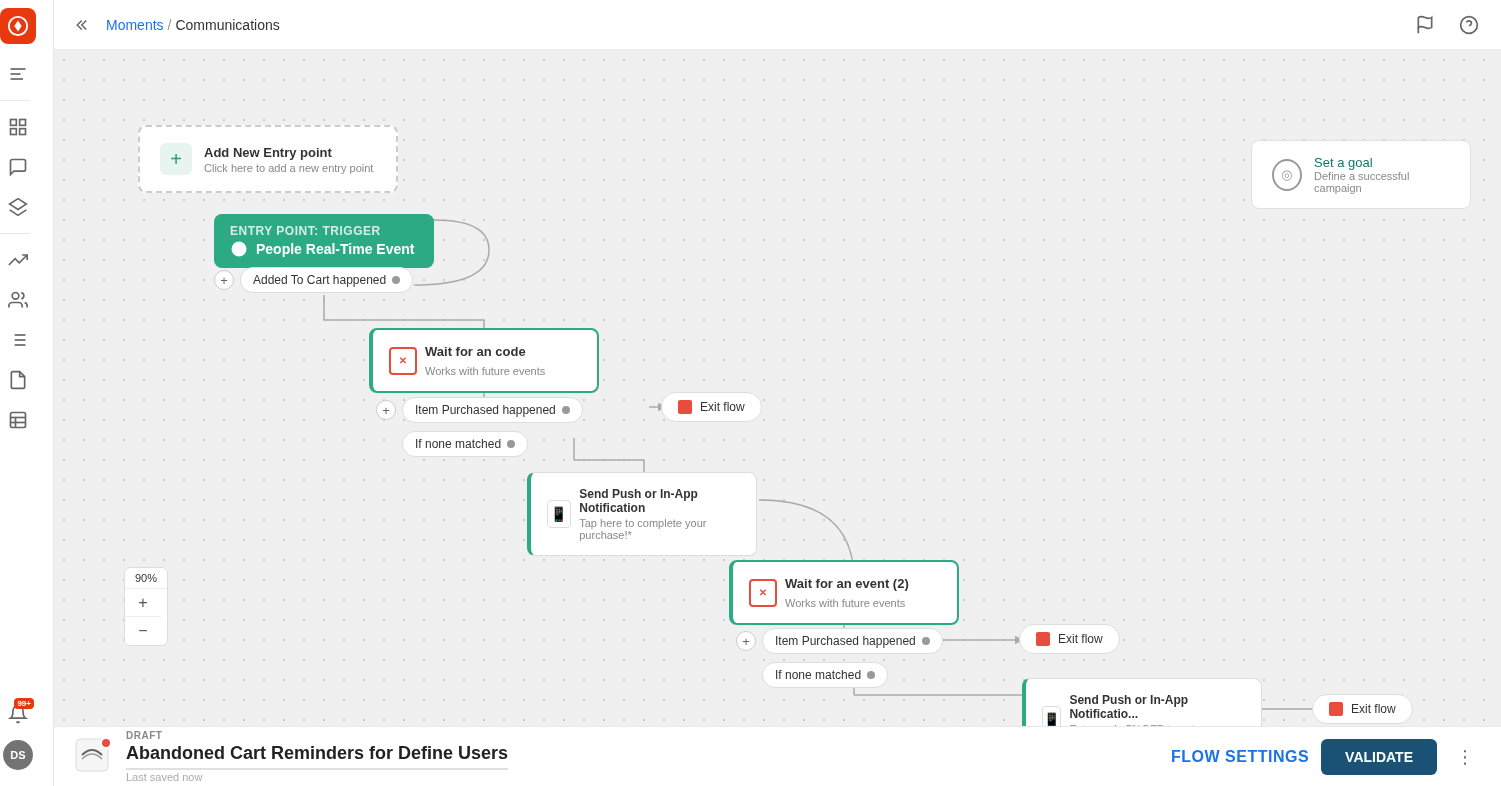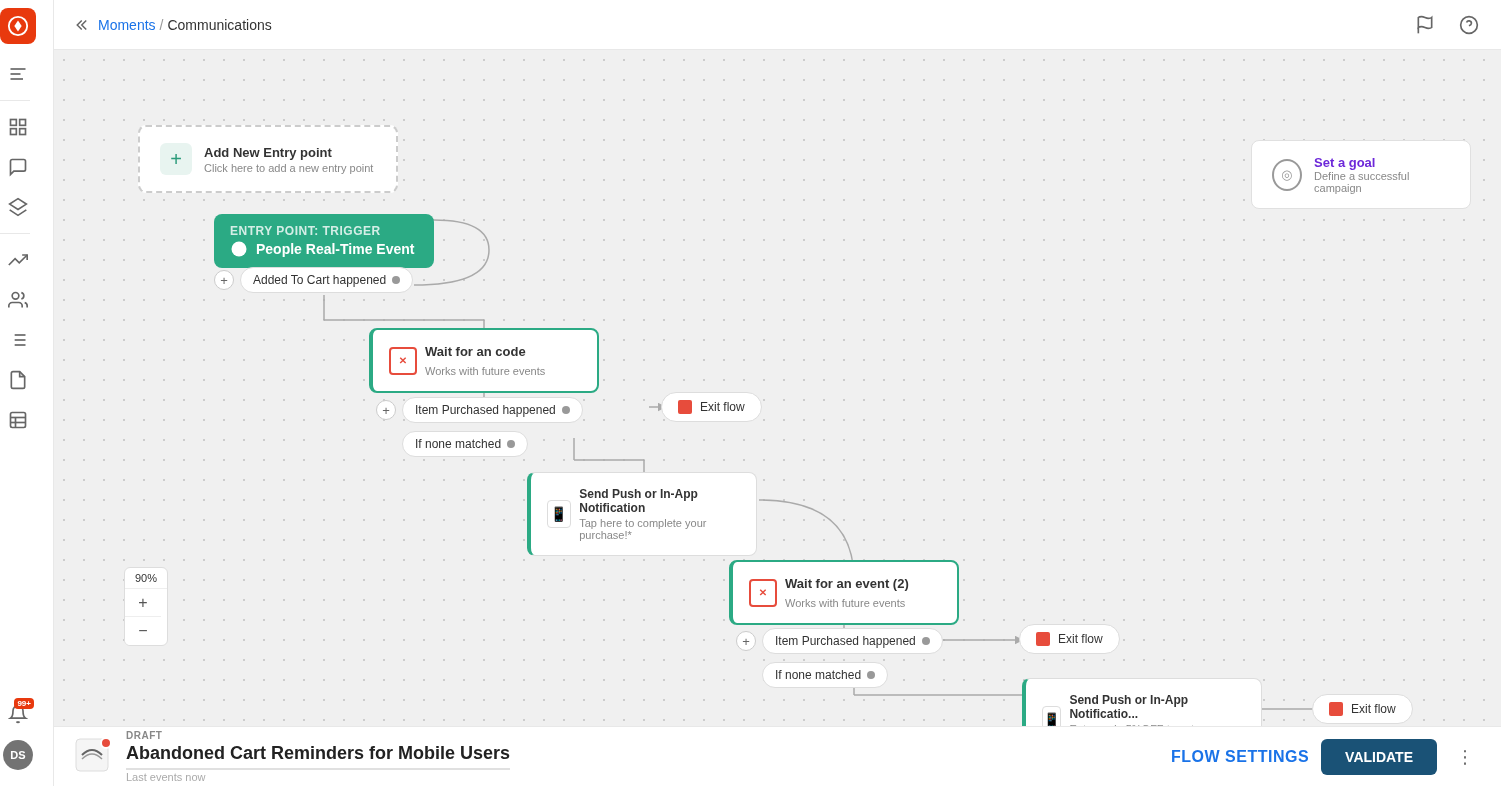--- a/index.html
+++ b/index.html
@@ -2,21 +2,21 @@
 <html><head>
   <meta charset="utf-8">
   <style>
     * { box-sizing: border-box; margin: 0; padding: 0; }
     body { font-family: -apple-system, BlinkMacSystemFont, 'Segoe UI', sans-serif; background: #f5f5f5; overflow: hidden; width: 1501px; height: 786px; }
 
     
     .app-shell { display: flex; width: 1501px; height: 786px; }
     .sidebar-narrow { width: 54px; background: #fff; border-right: 1px solid #e8e8e8; display: flex; flex-direction: column; align-items: flex-start; padding: 8px 0; gap: 4px; z-index: 10; }
     .main-area { flex: 1; display: flex; flex-direction: column; }
-    .topbar { height: 50px; background: #fff; border-bottom: 1px solid #e8e8e8; display: flex; align-items: center; padding: 0 16px; }
+    .topbar { height: 50px; background: #fff; border-bottom: 1px solid #e8e8e8; display: flex; align-items: center; padding: 0 16px; gap: 8px; }
     .canvas-area { flex: 1; background: #f0f0f0; position: relative; overflow: hidden; background-image: radial-gradient(circle, #ccc 1px, transparent 1px); background-size: 20px 20px; }
     .bottom-bar { height: 60px; background: #fff; border-top: 1px solid #e8e8e8; display: flex; align-items: center; padding: 0 20px; gap: 16px; }
 
     
     .logo { width: 36px; height: 36px; background: #e8390e; border-radius: 8px; display: flex; align-items: center; justify-content: center; margin-bottom: 8px; }
     .logo svg { width: 22px; height: 22px; }
     .nav-icon { width: 36px; height: 36px; display: flex; align-items: center; justify-content: center; border-radius: 6px; cursor: pointer; color: #666; }
     .nav-icon svg { width: 20px; height: 20px; }
     .nav-divider { width: 30px; height: 1px; background: #e8e8e8; margin: 4px 0; }
     .notification-badge { position: relative; }
@@ -37,21 +37,21 @@
     
     
     .add-entry-box { background: #fff; border: 2px dashed #ccc; border-radius: 8px; padding: 16px 20px; display: flex; align-items: center; gap: 12px; cursor: pointer; width: 260px; }
     .add-entry-icon { width: 32px; height: 32px; background: #e8f4f0; border-radius: 6px; display: flex; align-items: center; justify-content: center; color: #2b9b7a; font-size: 20px; }
     .add-entry-text h4 { font-size: 13px; font-weight: 600; color: #333; }
     .add-entry-text p { font-size: 11px; color: #888; margin-top: 2px; }
 
     
     .goal-box { background: #fff; border: 1px solid #e0e0e0; border-radius: 8px; padding: 14px 20px; display: flex; align-items: center; gap: 12px; cursor: pointer; width: 220px; }
     .goal-icon { width: 32px; height: 32px; border: 2px solid #999; border-radius: 50%; display: flex; align-items: center; justify-content: center; color: #999; font-size: 13px; }
-    .goal-text h4 { font-size: 13px; font-weight: 700; color: #6d28d9; }
+    .goal-text h4 { font-size: 13px; font-weight: 400; color: #0f766e; }
     .goal-text p { font-size: 11px; color: #888; }
 
     
     .trigger-node { background: #2baa84; border-radius: 8px; padding: 10px 16px; width: 220px; color: #fff; cursor: pointer; }
     .trigger-label { font-size: 12px; font-weight: 600; text-transform: uppercase; opacity: 0.8; letter-spacing: 0.5px; }
     .trigger-title { font-size: 14px; font-weight: 600; margin-top: 2px; display: flex; align-items: center; gap: 8px; }
 
     
     .condition-row { display: flex; align-items: center; gap: 6px; background: #fff; border: 1px solid #ddd; border-radius: 20px; padding: 5px 12px; font-size: 12px; color: #333; cursor: pointer; white-space: nowrap; }
     .condition-dot { width: 8px; height: 8px; background: #999; border-radius: 50%; }
@@ -393,23 +393,23 @@
       <div class="flow-icon-area">
         <svg class="flow-icon" viewBox="0 0 36 36">
           <rect x="2" y="2" width="32" height="32" rx="4" fill="#f5f5f5" stroke="#ddd" stroke-width="1"></rect>
           <path d="M8 18 Q 18 8 28 18" stroke="#666" stroke-width="2" fill="none"></path>
           <path d="M8 22 Q 18 12 28 22" stroke="#999" stroke-width="1.5" fill="none"></path>
         </svg>
         <div class="flow-icon-dot"></div>
       </div>
       <div style="display: flex; flex-direction: column;">
         <span class="draft-badge">DRAFT</span>
-        <span class="flow-title">Abandoned Cart Reminders for Mobile Users</span>
+        <span class="flow-title">Abandoned Cart Reminders for Define Users</span>
         <div class="title-underline"></div>
-        <span class="flow-saved">Last events now</span>
+        <span class="flow-saved">Last saved now</span>
       </div>
       <div class="bottom-right">
         <button class="flow-settings-btn">FLOW SETTINGS</button>
         <button class="validate-btn">VALIDATE</button>
         <div class="more-btn">⋮</div>
       </div>
     </div>
   </div>
 </div>
 

